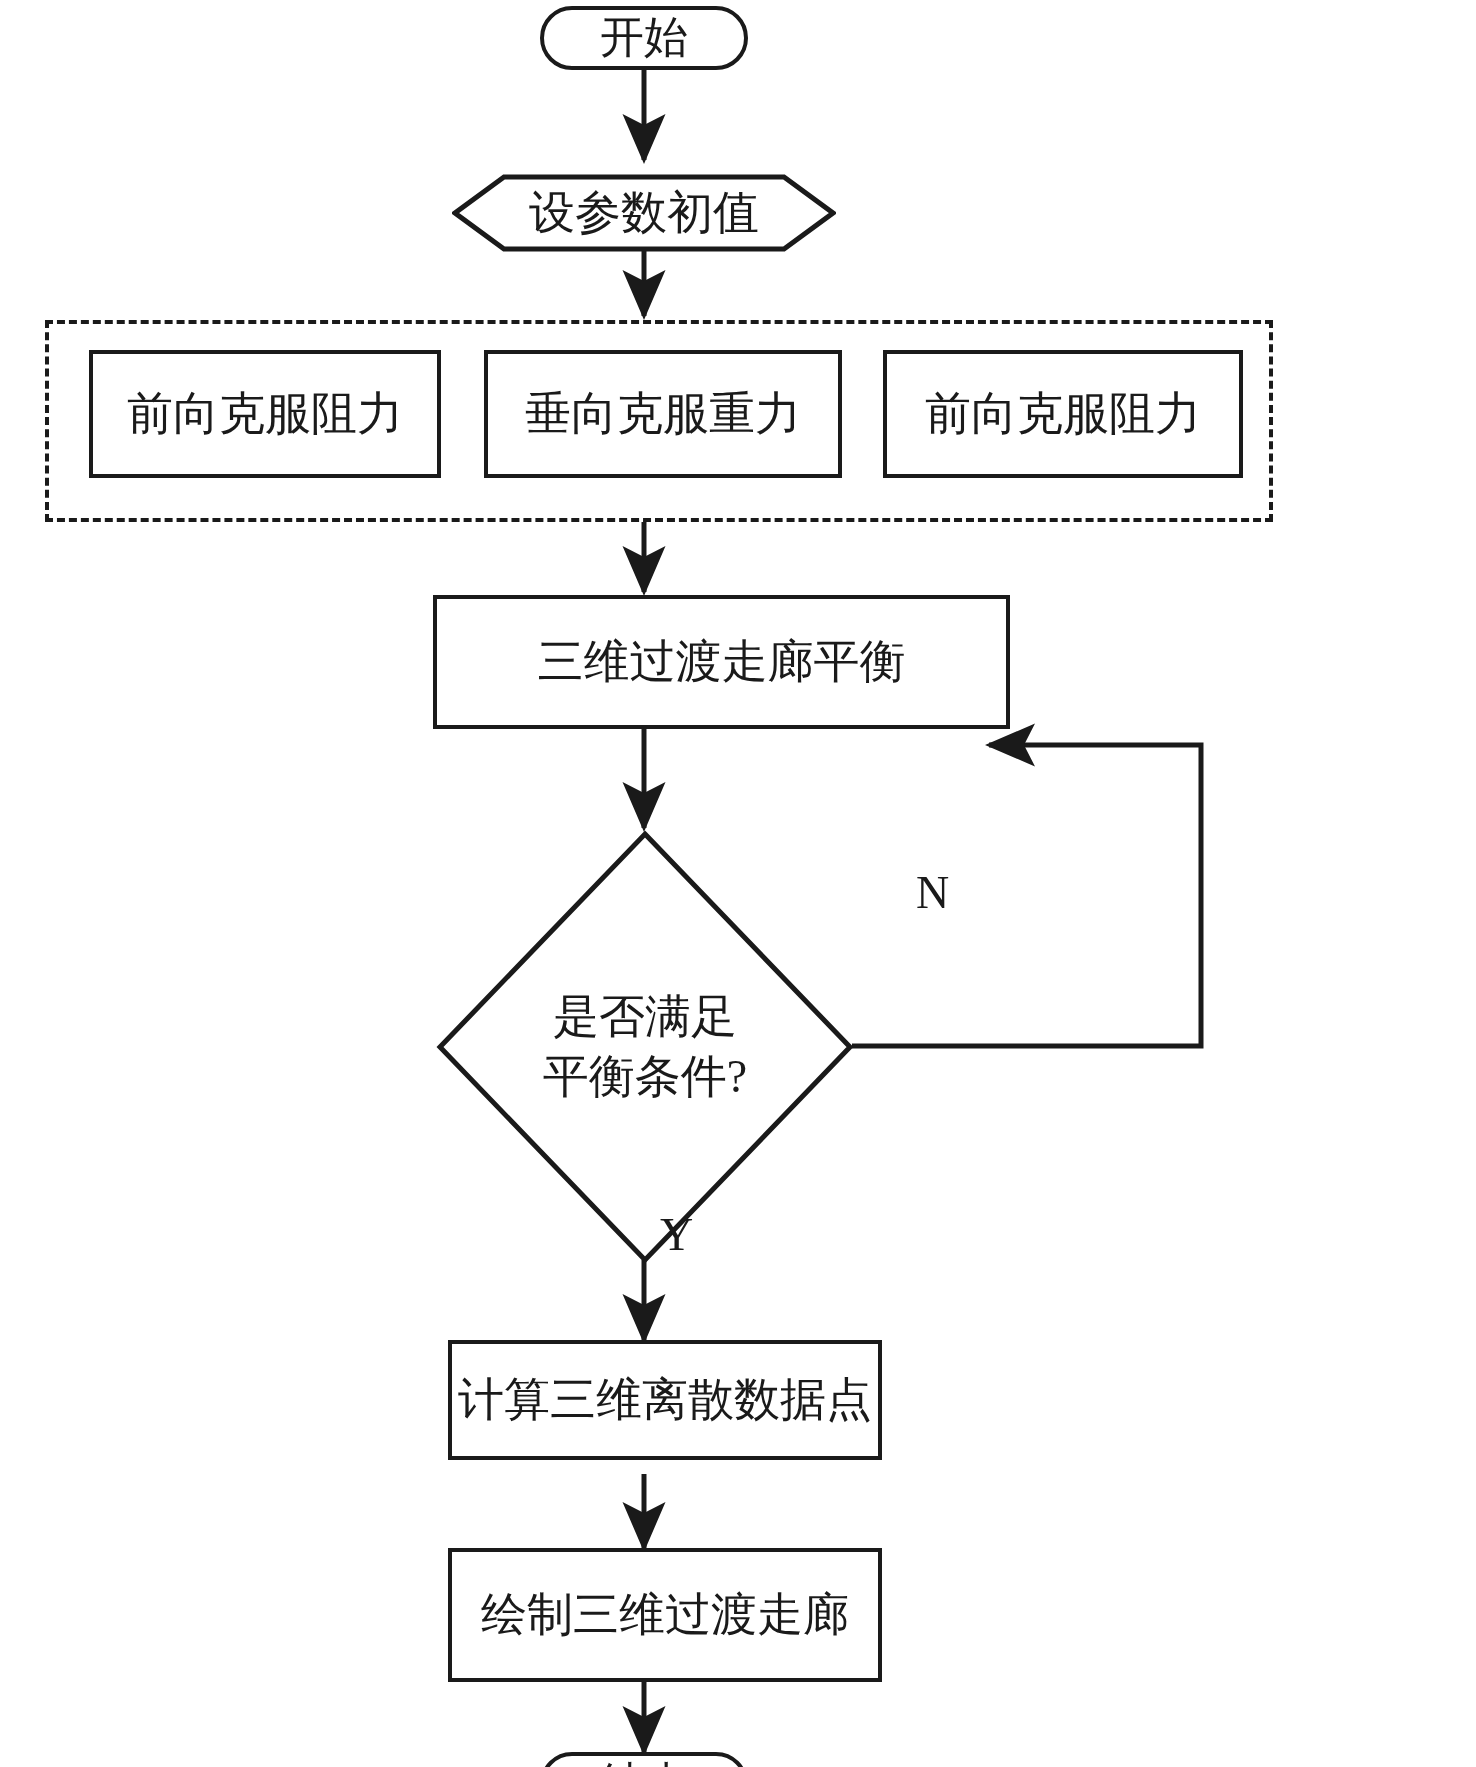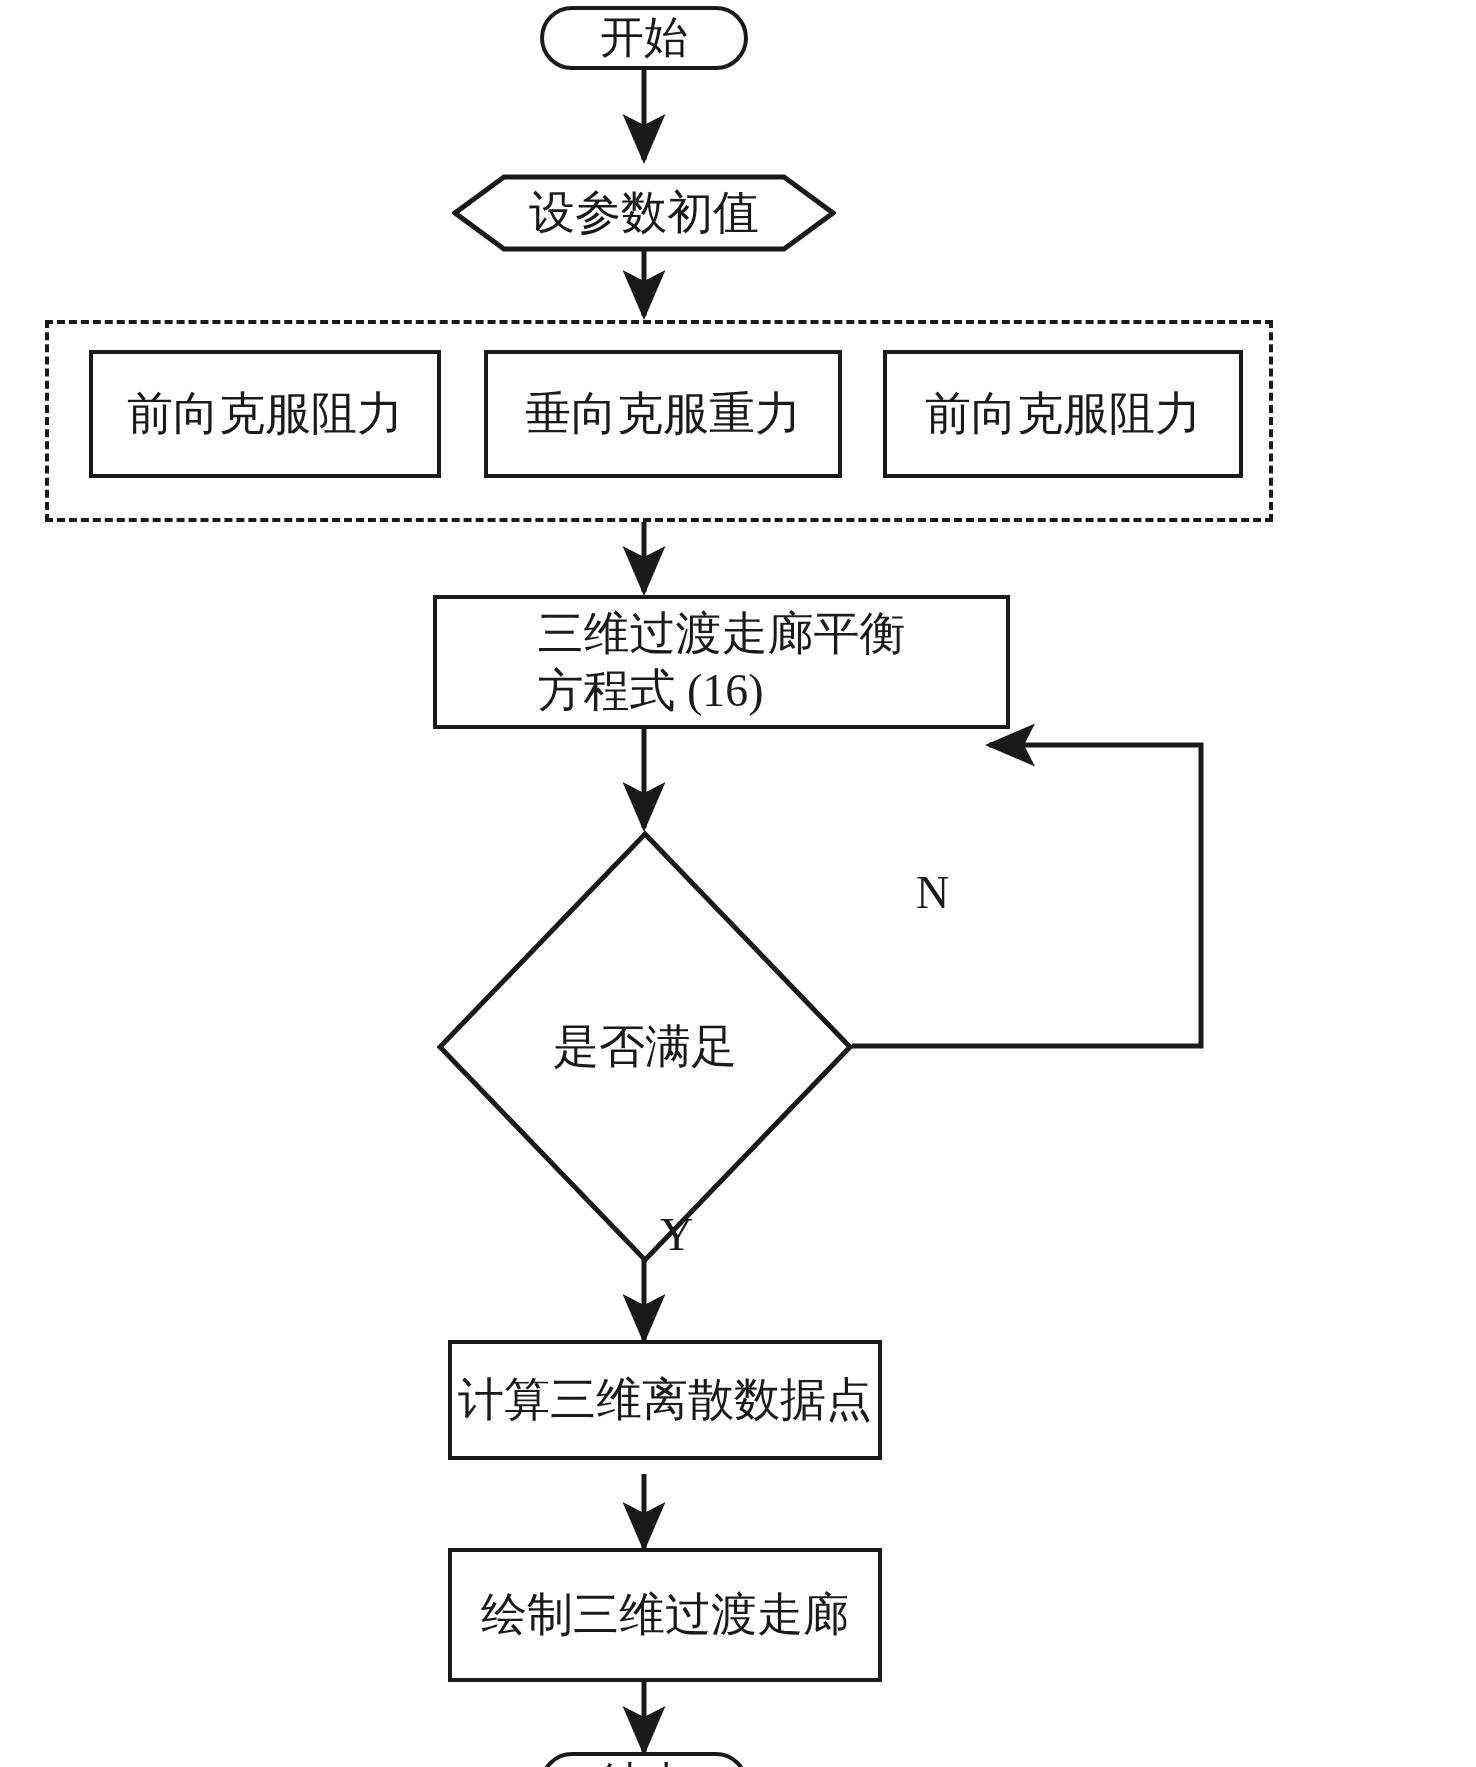--- a/index.html
+++ b/index.html
@@ -164,30 +164,30 @@
     <span>垂向克服重力</span>
   </div>
 
   <div class="node process" style="left:862px; top:350px; width:360px; height:128px; font-size:46px;">
     <span>前向克服阻力</span>
   </div>
 
   <div class="node process" style="left:412px; top:595px; width:577px; height:134px; font-size:46px;font-family:Liberation Serif, serif;">
     <span class="two-line">
       <span>三维过渡走廊平衡</span>
-      <span>方程式 (16)</span>
     </span>
   </div>
 
   <div class="diamond-wrap" style="left:436px; top:830px; width:418px; height:434px;">
     <svg width="418" height="434" viewBox="0 0 418 434" xmlns="http://www.w3.org/2000/svg">
       <polygon points="209,4 414,217 209,430 4,217" fill="#ffffff" stroke="#1a1a1a" stroke-width="5" stroke-linejoin="miter"></polygon>
     </svg>
     <div class="diamond-label">
       <span>是否满足</span>
+      <span>平衡条件?</span>
     </div>
   </div>
 
   <div class="edge-label" style="left:916px; top:866px;">
     <span>N</span>
   </div>
 
   <div class="edge-label" style="left:660px; top:1208px;">
     <span>Y</span>
   </div>

